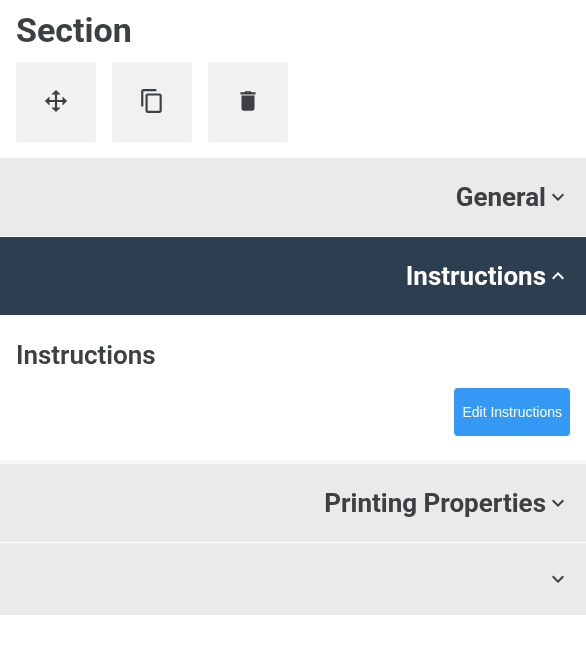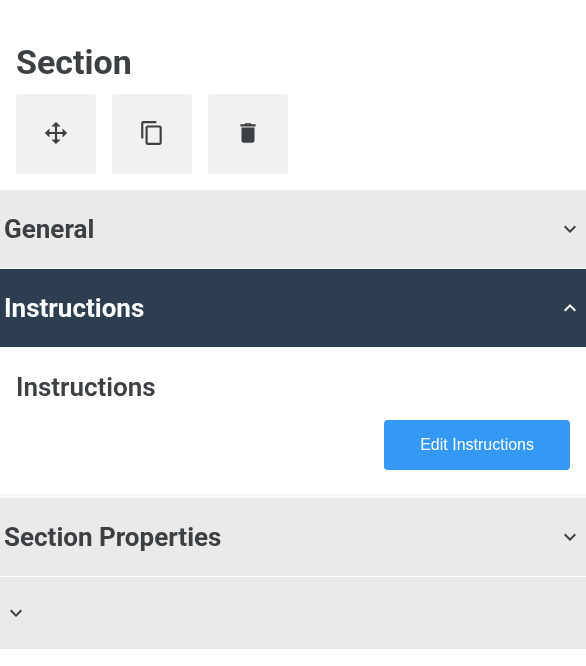--- a/index.html
+++ b/index.html
@@ -15,21 +15,20 @@
       overflow: hidden;
     }
     .container {
       width: 100%;
     }
     .page-title {
       font-size: 34px;
       font-weight: 700;
       color: #3c4043;
       padding: 10px 16px 12px 16px;
-      margin-top: 32px;
     }
     .toolbar {
       display: flex;
       gap: 16px;
       padding: 0 16px 16px 16px;
     }
     .toolbar-btn {
       width: 80px;
       height: 80px;
       background: #f1f1f1;
@@ -44,22 +43,22 @@
       width: 26px;
       height: 26px;
       fill: #3c4043;
     }
     .accordion {
       width: 100%;
     }
     .accordion-header {
       display: flex;
       align-items: center;
-      justify-content: space-between;
-      padding: 24px 4px;
+      justify-content: flex-end;
+      padding: 24px 16px;
       background: #eaeaea;
       cursor: pointer;
       border-bottom: 1px solid #ffffff;
     }
     .accordion-header.active {
       background: #2c3e50;
       color: #ffffff;
     }
     .accordion-title {
       font-size: 26px;
@@ -92,23 +91,23 @@
       margin-bottom: 18px;
     }
     .edit-btn-row {
       display: flex;
       justify-content: flex-end;
     }
     .edit-btn {
       background: #3498f5;
       color: #ffffff;
       border: none;
-      font-size: 16px;
+      font-size: 14px;
       font-weight: 400;
-      padding: 16px 36px;
+      padding: 16px 8px;
       cursor: pointer;
       border-radius: 4px;
     }
     .separator {
       height: 4px;
       background: #f8f8f8;
     }
   </style>
 </head>
 <body>
@@ -163,21 +162,21 @@
     <div class="accordion-body">
       <div class="accordion-subtitle">Instructions</div>
       <div class="edit-btn-row">
         <button class="edit-btn">Edit Instructions</button>
       </div>
     </div>
 
     <div class="separator"></div>
 
     <div class="accordion-header">
-      <span class="accordion-title">Section Properties</span>
+      <span class="accordion-title">Printing Properties</span>
       <span class="chevron">
         <svg viewBox="0 0 24 24">
             <path d="M7.41 8.59L12 13.17l4.59-4.58L18 10l-6 6-6-6 1.41-1.41z"></path>
           </svg>
       </span>
     </div>
 
     <div class="accordion-header">
       <span class="chevron">
         <svg viewBox="0 0 24 24">

